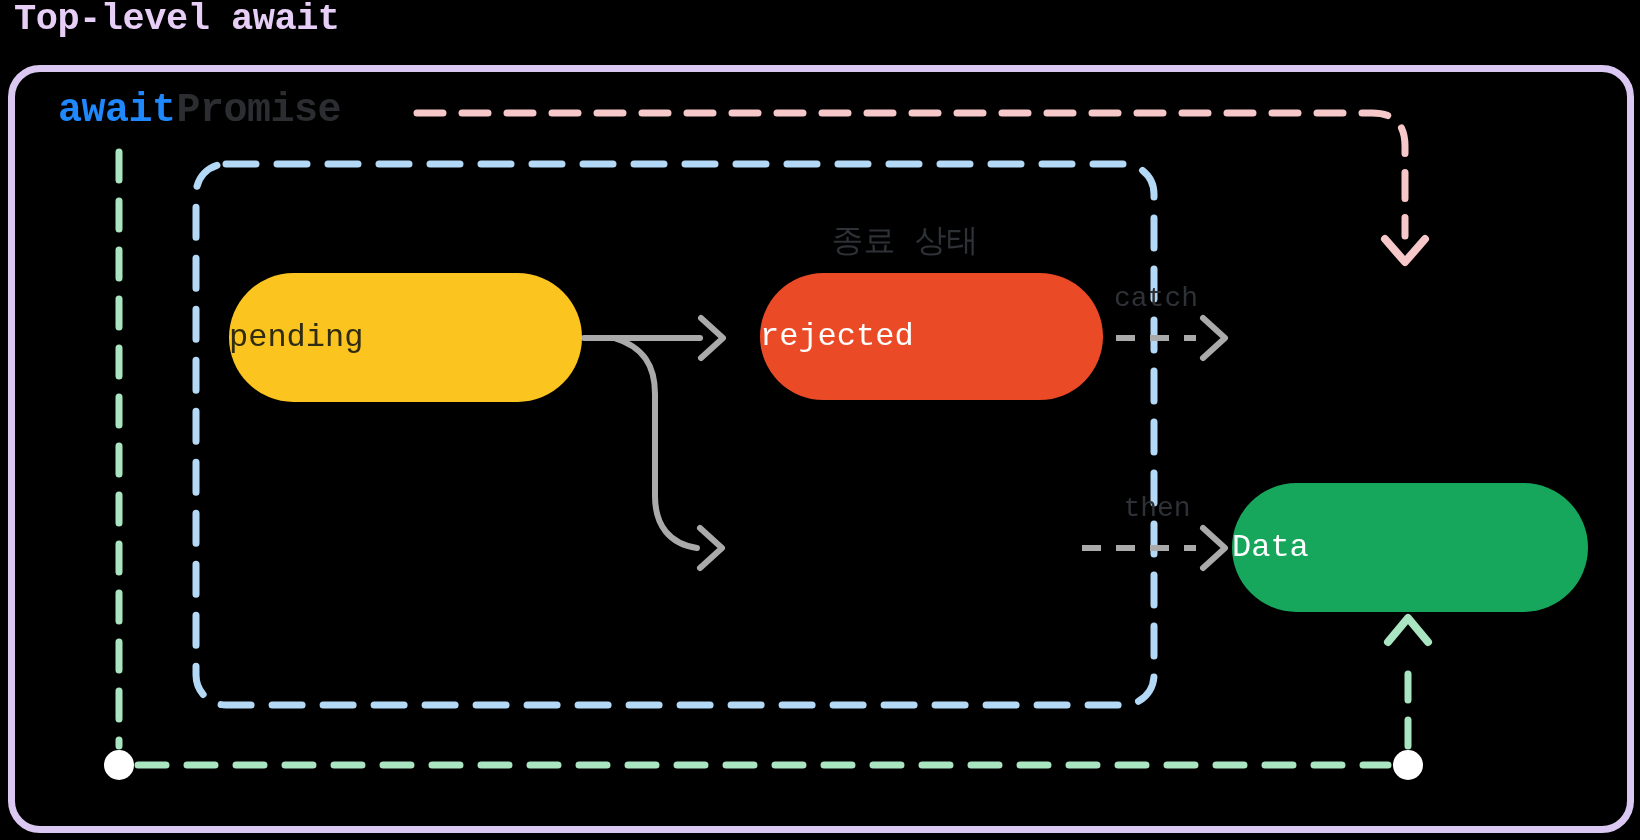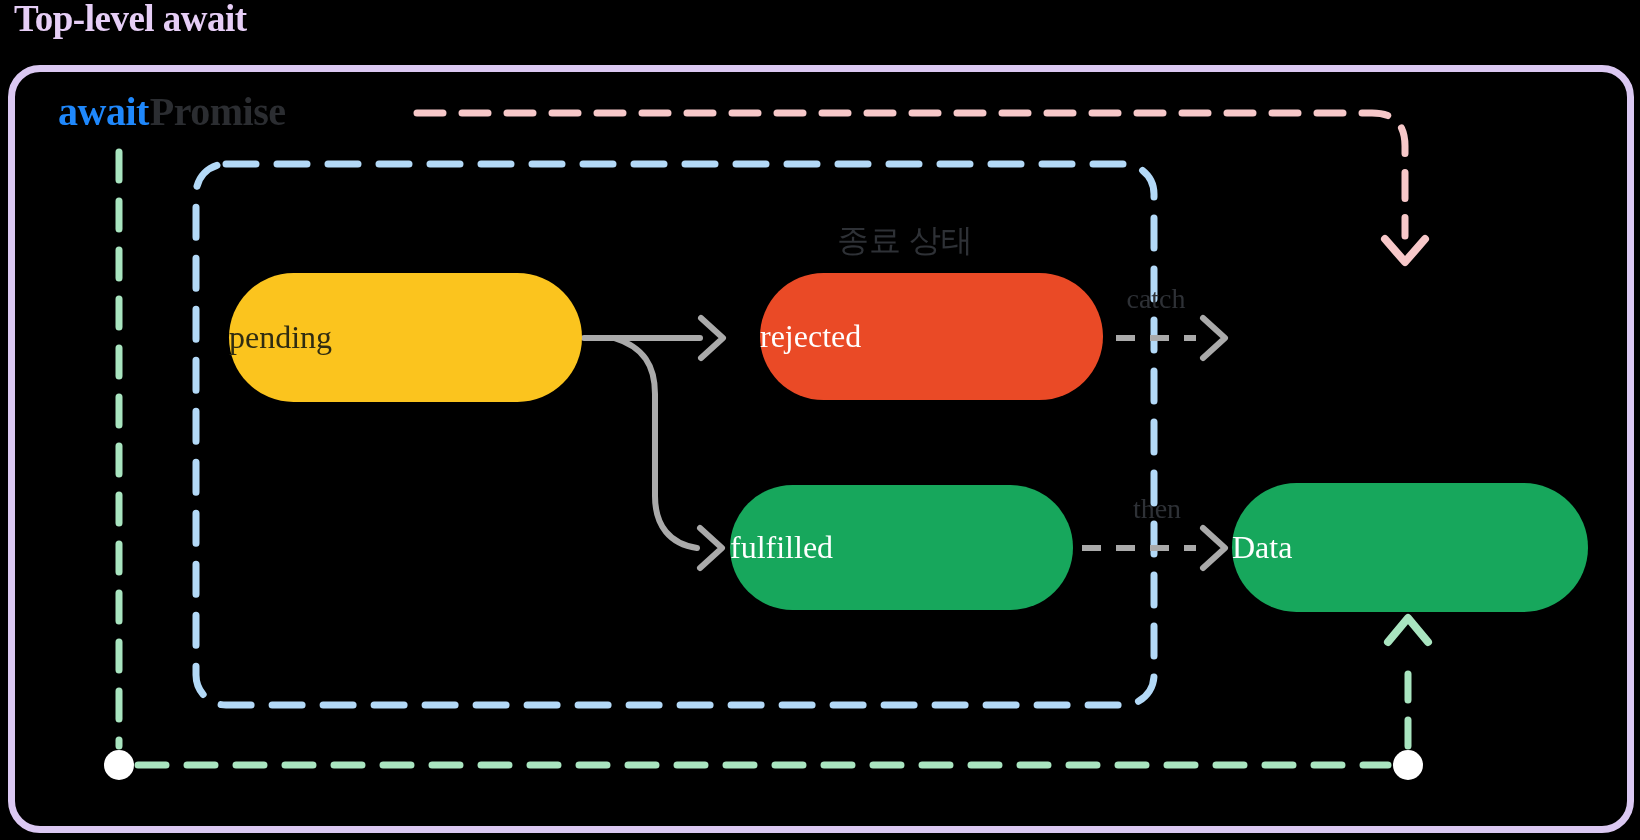--- a/index.html
+++ b/index.html
@@ -5,21 +5,21 @@
   html, body {
     margin: 0;
     padding: 0;
     background: #000;
   }
   .stage {
     position: relative;
     width: 1640px;
     height: 840px;
     background: var(--background, #000);
-    font-family: Liberation Serif, serif;
+    font-family: Liberation Mono, monospace;
     overflow: hidden;
   }
   .page-title {
     position: absolute;
     left: 14px;
     top: -4px;
     font-size: 37px;
     font-weight: 600;
     letter-spacing: -0.5px;
     color: var(--title-text);
@@ -162,23 +162,20 @@
   </svg>
 
   <div class="group-label settled-group">종료 상태</div>
 
   <div class="node pending">
     <span>pending</span>
   </div>
   <div class="node rejected">
     <span>rejected</span>
   </div>
-  <div class="node fulfilled">
-    <span>fulfilled</span>
-  </div>
   <div class="node data">
     <span>Data</span>
   </div>
 
   <div class="edge-label catch">catch</div>
   <div class="edge-label then">then</div>
 
 </div>
 
 </body></html>

